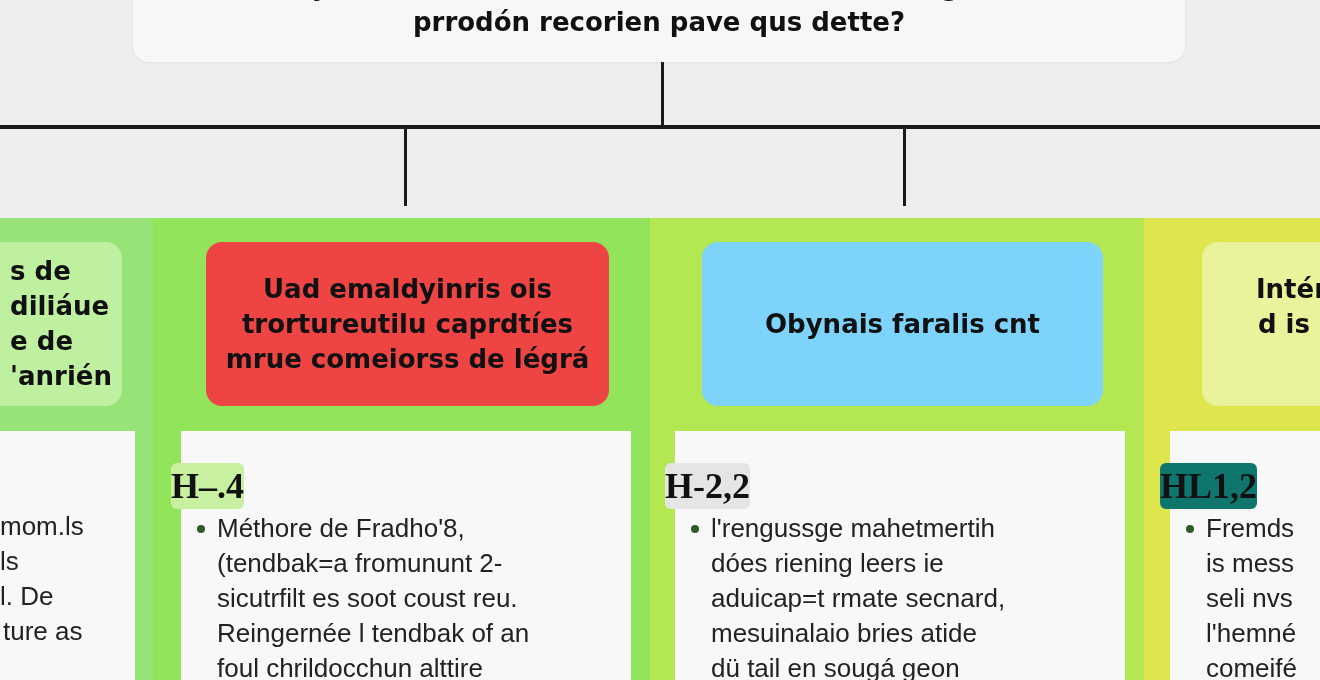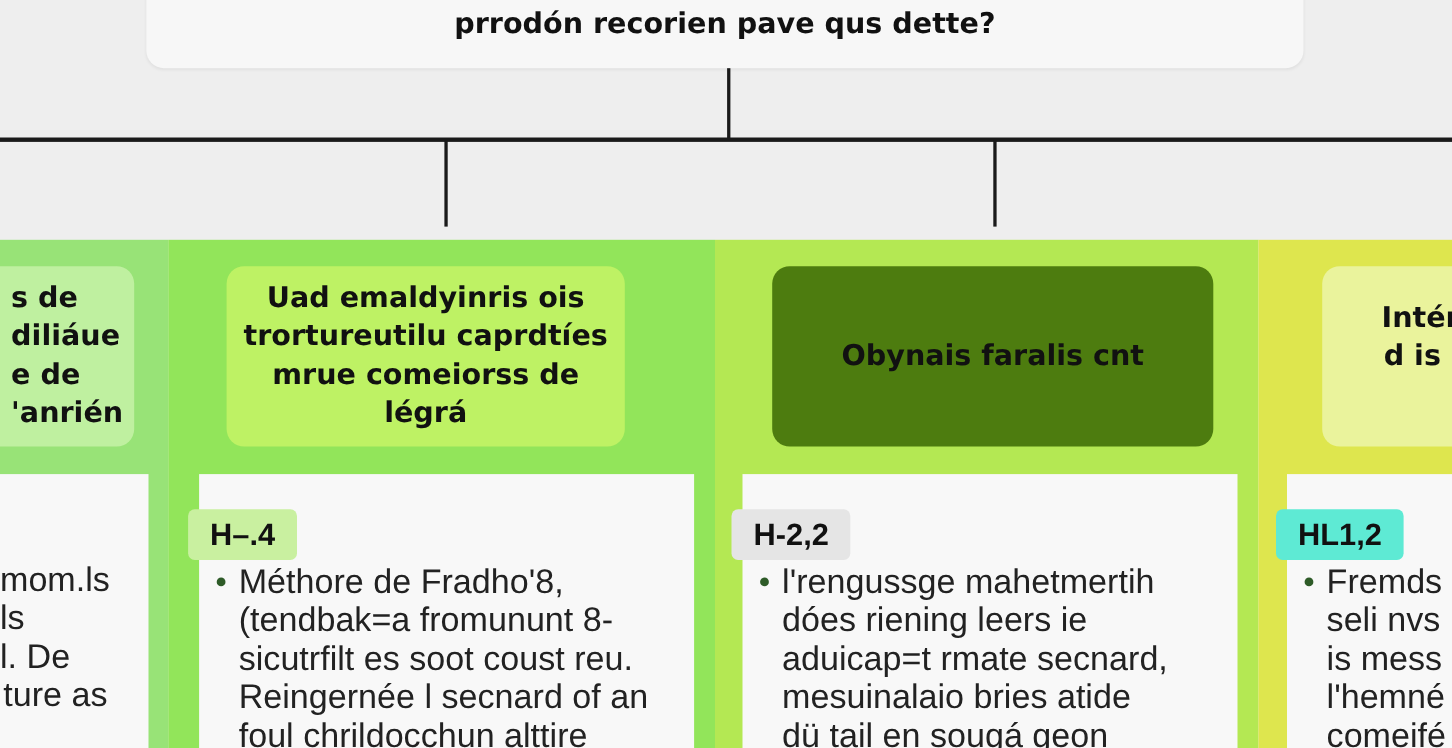--- a/index.html
+++ b/index.html
@@ -26,49 +26,49 @@
   .band.b3 { left: 1144px; width: 176px; background: #dee64e; }
 
   .head-card {
     position: absolute; top: 242px; height: 164px;
     border-radius: 16px;
     display: flex; align-items: center; justify-content: center;
     text-align: center; font-weight: bold; color: #111;
     font-size: 26px; line-height: 35px; box-sizing: border-box; padding: 0 10px;
   }
   .head-card.h0 { left: -40px; width: 162px; background: #bff0a0; justify-content: flex-end; text-align: left; }
-  .head-card.h1 { left: 206px; width: 362px; background: #bef264; }
-  .head-card.h2 { left: 702px; width: 401px; background: #4d7c0f; }
+  .head-card.h1 { left: 206px; width: 403px; background: #ef4444; }
+  .head-card.h2 { left: 702px; width: 401px; background: #7dd3fc; }
   .head-card.h3 { left: 1202px; width: 200px; background: #eaf39c; }
   .head-card.h3 .txt { position: absolute; left: 8px; top: 30px; text-align: center; width: 190px; }
 
   .body-card {
     position: absolute; top: 431px; height: 260px;
     background: #f8f8f8; box-sizing: border-box;
   }
   .body-card.c0 { left: -10px; width: 145px; }
   .body-card.c1 { left: 181px; width: 450px; }
   .body-card.c2 { left: 675px; width: 450px; }
   .body-card.c3 { left: 1170px; width: 160px; }
 
   .tag {
     position: absolute; top: 32px; left: -10px;
-    font-weight: bold; font-size: 28px; line-height: 46px;
-    padding: 0 20px; border-radius: 6px; color: #111;
-    font-family: Liberation Sans, sans-serif;
+    font-weight: bold; font-size: 36px; line-height: 46px;
+    padding: 0 0; border-radius: 6px; color: #111;
+    font-family: Liberation Serif, serif;
   }
   .c1 .tag { background: #c9f0a0; }
   .c2 .tag { background: #e5e5e5; }
-  .c3 .tag { background: #5eead4; }
+  .c3 .tag { background: #0f766e; }
 
   .bullets {
     position: absolute; top: 80px; left: 16px; right: 10px;
     margin: 0; padding: 0; list-style: none;
     font-family: "Liberation Sans", sans-serif;
-    font-size: 31px; line-height: 35px; color: #222;
+    font-size: 26px; line-height: 35px; color: #222;
   }
   .bullets li { position: relative; padding-left: 20px; }
   .bullets li .dot {
     position: absolute; left: 0; top: 14px; width: 8px; height: 8px;
     border-radius: 50%; background: #2e5b28;
   }
   .c0 .bullets { top: 78px; left: 10px; padding-left: 0; }
   .c0 .bullets .line-txt { display: block; }
 </style>
 </head>
@@ -132,23 +132,23 @@
       </li>
   </ul>
 </div>
 
 <div class="body-card c1">
   <div class="tag">H–.4</div>
   <ul class="bullets">
     <li>
         <span class="dot"></span>
       <div>Méthore de Fradho'8,</div>
-      <div>(tendbak=a fromununt 8-</div>
+      <div>(tendbak=a fromununt 2-</div>
       <div>sicutrfilt es soot coust reu.</div>
-      <div>Reingernée l secnard of an</div>
+      <div>Reingernée l tendbak of an</div>
       <div>foul chrildocchun alttire</div>
     </li>
   </ul>
 </div>
 
 <div class="body-card c2">
   <div class="tag">H-2,2</div>
   <ul class="bullets">
     <li>
         <span class="dot"></span>
@@ -160,19 +160,19 @@
     </li>
   </ul>
 </div>
 
 <div class="body-card c3">
   <div class="tag">HL1,2</div>
   <ul class="bullets">
     <li>
         <span class="dot"></span>
       <div>Fremds</div>
+      <div>is mess</div>
       <div>seli nvs</div>
-      <div>is mess</div>
       <div>l'hemné</div>
       <div>comeifé</div>
     </li>
   </ul>
 </div>
 
 </body></html>

